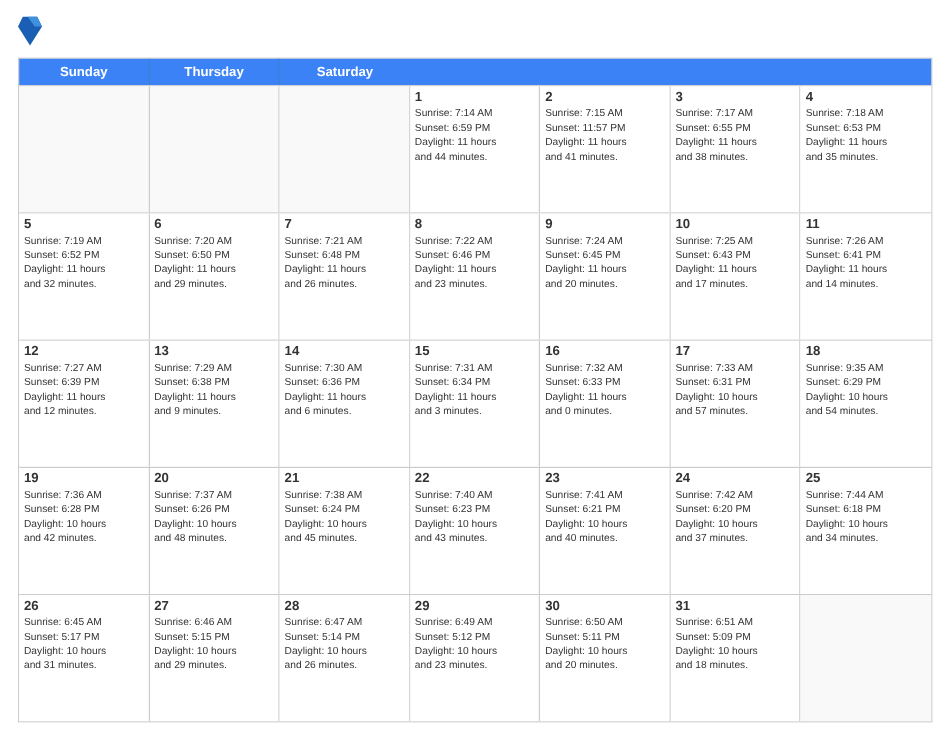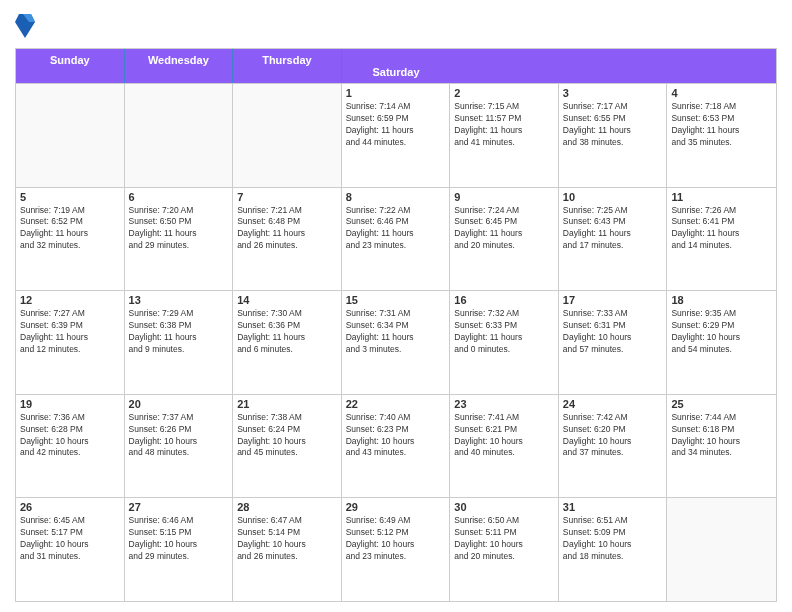--- a/index.html
+++ b/index.html
@@ -55,31 +55,31 @@
     }
     .calendar {
       flex: 1;
       display: flex;
       flex-direction: column;
       border: 1px solid #ccc;
     }
     .cal-header {
       display: grid;
       grid-template-columns: repeat(7, 1fr);
-      background: #8b5cf6;
+      background: #3b82f6;
     }
     .cal-header-cell {
       color: #fff;
       font-size: 11px;
       font-weight: bold;
       text-align: center;
       padding: 5px 2px;
       border-right: 1px solid #4080d0;
     }
-    .cal-header-cell:last-child { border-right: none; margin-top: 12px; }
+    .cal-header-cell:last-child { border-right: none; }
     .cal-body {
       flex: 1;
       display: flex;
       flex-direction: column;
     }
     .cal-row {
       display: grid;
       grid-template-columns: repeat(7, 1fr);
       flex: 1;
       border-top: 1px solid #ccc;
@@ -122,21 +122,20 @@
     </div>
     <div class="title-block">
       <div class="month-title"></div>
       <div class="location"></div>
     </div>
   </div>
 
   <div class="calendar">
     <div class="cal-header" id="cal-header-row">
         <div class="cal-header-cell">Sunday</div>
-        <div class="cal-header-cell">Wednesday</div>
         <div class="cal-header-cell">Thursday</div>
         <div class="cal-header-cell">Saturday</div>
       </div>
     <div class="cal-body" id="cal-body">
         <div class="cal-row">
           <div class="cal-cell empty"></div>
           <div class="cal-cell empty"></div>
           <div class="cal-cell empty"></div>
           <div class="cal-cell">
             <span class="day-num">1</span>

